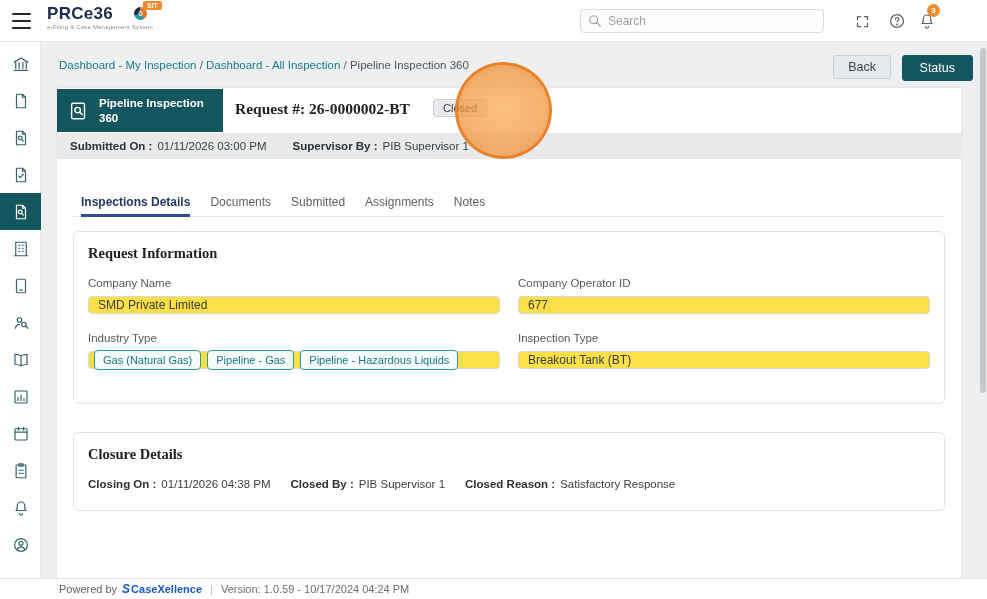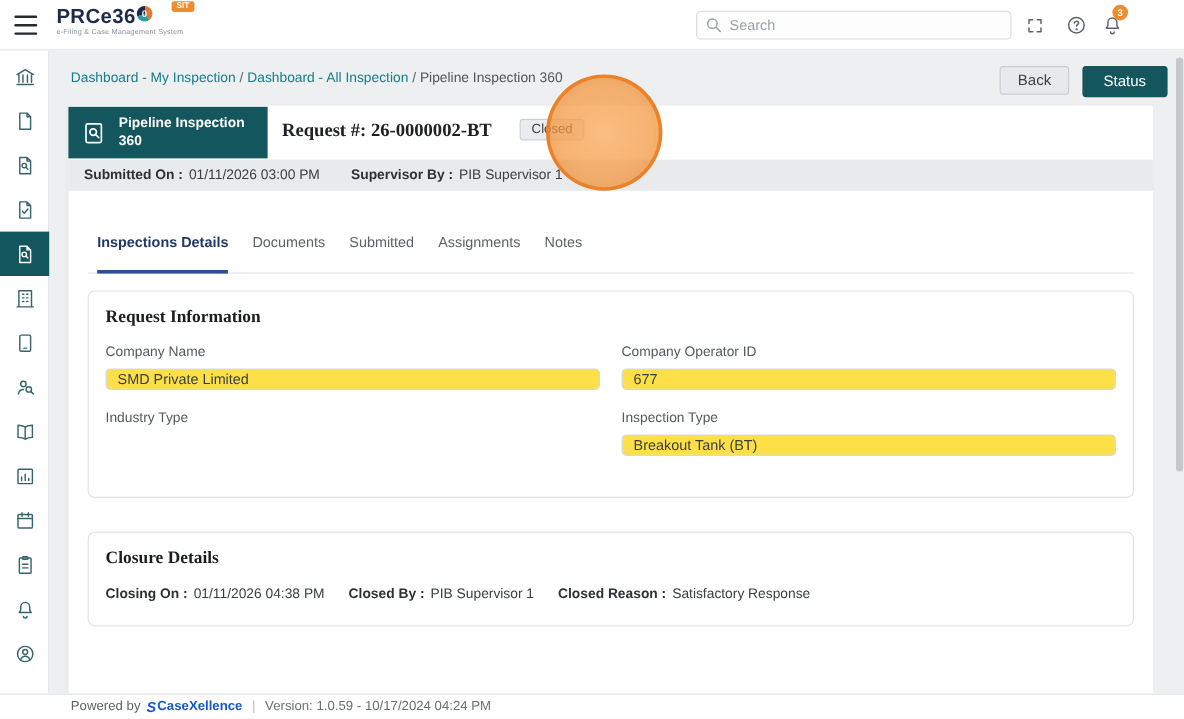--- a/index.html
+++ b/index.html
@@ -5,25 +5,25 @@
   * { margin:0; padding:0; box-sizing:border-box; }
   html,body { width:987px; height:599px; }
   body { position:relative; overflow:hidden; font-family:"Liberation Sans", sans-serif; background:#edeff0; }
   svg { display:block; }
 
   
   .topbar { position:absolute; top:0; left:0; right:0; height:42px; background:#fff; border-bottom:1px solid #e5e7e9; z-index:20; }
   .hamburger { position:absolute; left:12px; top:13px; width:19px; height:16px; display:flex; flex-direction:column; justify-content:space-between; cursor:pointer; }
   .hamburger i { display:block; height:2.4px; background:#24292e; border-radius:1px; }
   .logo { position:absolute; left:47px; top:5px; }
-  .logo-line { font-size:17px; font-weight:bold; color:#1c2b4a; letter-spacing:.3px; display:flex; line-height:1; }
+  .logo-line { font-size:17px; font-weight:bold; color:#1c2b4a; letter-spacing:.3px; display:flex; align-items:center; line-height:1;gap:20px; }
   .logo-globe { display:inline-flex; align-items:center; justify-content:center; width:13px; height:13px; border-radius:50%; background:conic-gradient(#e8762d 0 40%, #2b9aa6 40% 70%, #1c2b4a 70% 100%); color:rgba(255,255,255,.9); font-size:8px; font-weight:bold; margin-left:1px; }
   .tagline { font-size:6px; color:#8a9097; margin-top:2px; letter-spacing:.2px; }
   .env-badge { position:absolute; left:143px; top:1px; background:#f08c2e; color:#fff; font-size:7px; font-weight:bold; padding:1px 4px; border-radius:2px; }
-  .search { position:absolute; left:580px; top:9px; width:263px; height:24px; }
+  .search { position:absolute; left:580px; top:9px; width:244px; height:24px; }
   .search input { width:100%; height:100%; border:1px solid #d9dcdf; border-radius:4px; background:#fdfdfd; padding:0 8px 0 27px; font-size:12px; color:#3c4043; font-family:inherit; outline:none; }
   .search input::placeholder { color:#9aa0a6; }
   .search .search-ic { position:absolute; left:8px; top:5px; color:#9aa0a6; }
   .top-ic { position:absolute; color:#5f6368; cursor:pointer; background:none; border:none; }
   .ic-fullscreen { left:855px; top:14px; }
   .ic-help { left:888px; top:12px; }
   .ic-bell { left:918px; top:12px; }
   .bell-badge { position:absolute; left:927px; top:4px; min-width:13px; height:13px; border-radius:7px; background:#f08c2e; color:#fff; font-size:8px; font-weight:bold; display:flex; align-items:center; justify-content:center; padding:0 2px; z-index:21; }
   .avatar { position:absolute; left:994px; top:8px; width:26px; height:26px; border-radius:50%; background:#14565d; color:#fff; font-size:11px; font-weight:normal; display:flex; align-items:center; justify-content:center; cursor:pointer; }
 
@@ -46,21 +46,21 @@
   .title-row { position:relative; height:45px; }
   .module-badge { position:absolute; left:0; top:1px; width:166px; height:43px; background:#14565d; color:#fff; display:flex; align-items:center; gap:9px; padding-left:11px; }
   .module-badge .txt { font-size:11.5px; font-weight:bold; line-height:1.3; }
   .req-title { position:absolute; left:178px; top:12px; font-family:"Liberation Serif", serif; font-weight:bold; font-size:15.5px; color:#202124; }
   .closed-pill { position:absolute; left:376px; top:11px; background:#e9ebee; border:1px solid #ccd1d5; border-radius:3px; padding:2px 9px; font-size:11px; color:#3c4043; }
   .submitted-bar { height:26px; background:#e8eaeb; display:flex; align-items:center; gap:26px; padding-left:13px; font-size:11.5px; color:#3c4043; }
   .pair { display:flex; gap:5px; white-space:nowrap; }
   .pair b { color:#2d3135; }
 
   .tabs { display:flex; gap:20px; margin:36px 16px 0; border-bottom:1px solid #e4e6e8; padding-left:8px; }
-  .tab { font-size:12px; color:#5c6267; padding-bottom:16px; cursor:pointer; border-bottom:3px solid transparent; margin-bottom:-1px; }
+  .tab { font-size:12px; color:#5c6267; padding-bottom:5px; cursor:pointer; border-bottom:3px solid transparent; margin-bottom:-1px; }
   .tab.active { color:#1f3864; font-weight:bold; border-bottom-color:#2d4f95; }
 
   .card { margin:14px 16px 0; border:1px solid #e1e4e7; border-radius:6px; padding:13px 14px 34px; background:#fff; }
   .card h3 { font-family:"Liberation Serif", serif; font-size:14.5px; color:#1b1d1f; margin-bottom:15px; }
   .grid { display:grid; grid-template-columns:1fr 1fr; column-gap:18px; row-gap:18px; }
   .fld label { display:block; font-size:11.5px; color:#55595e; margin-bottom:7px; }
   .control { height:18px; background:#fde047; border:1px solid #d6d9db; border-radius:4px; display:flex; align-items:center; padding:0 9px; font-size:12px; color:#3a3e42; }
   input.control { width:100%; font-family:inherit; outline:none; }
   .chips { gap:6px; padding:0 5px; }
   .chip { background:#f6fbfb; border:1px solid #2d98a3; color:#187886; border-radius:4px; font-size:11px; padding:3px 8px; white-space:nowrap; }
@@ -311,20 +311,25 @@
         <div class="fld">
           <label>Company Name</label>
           <input class="control" readonly="" value="SMD Private Limited" style="">
         </div>
         <div class="fld">
           <label>Company Operator ID</label>
           <input class="control" readonly="" value="677" style="">
         </div>
         <div class="fld">
           <label>Industry Type</label>
+          <div class="control chips">
+            <span class="chip">Gas (Natural Gas)</span>
+            <span class="chip">Pipeline - Gas</span>
+            <span class="chip">Pipeline - Hazardous Liquids</span>
+          </div>
         </div>
         <div class="fld">
           <label>Inspection Type</label>
           <input class="control" readonly="" value="Breakout Tank (BT)" style="">
         </div>
       </div>
     </section>
 
     <section class="card card2">
       <h3>Closure Details</h3>

